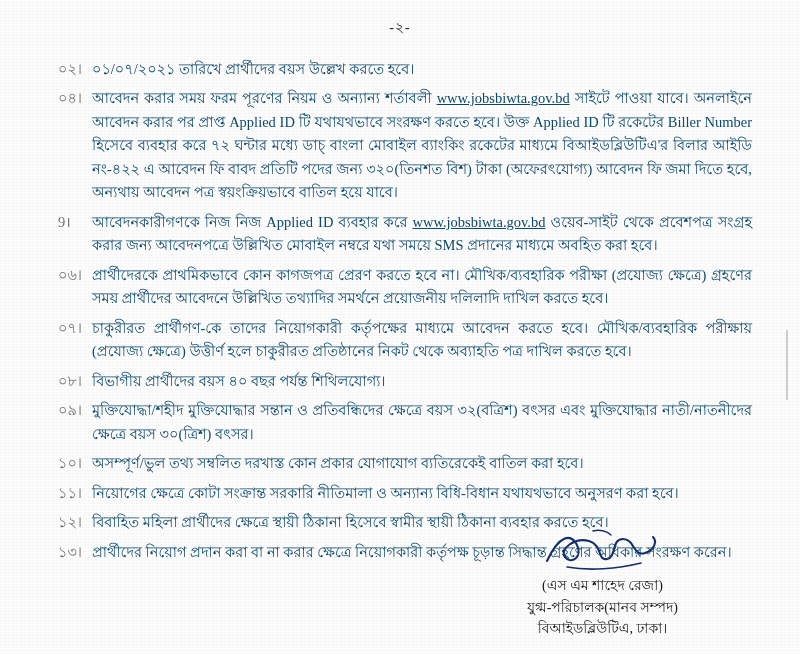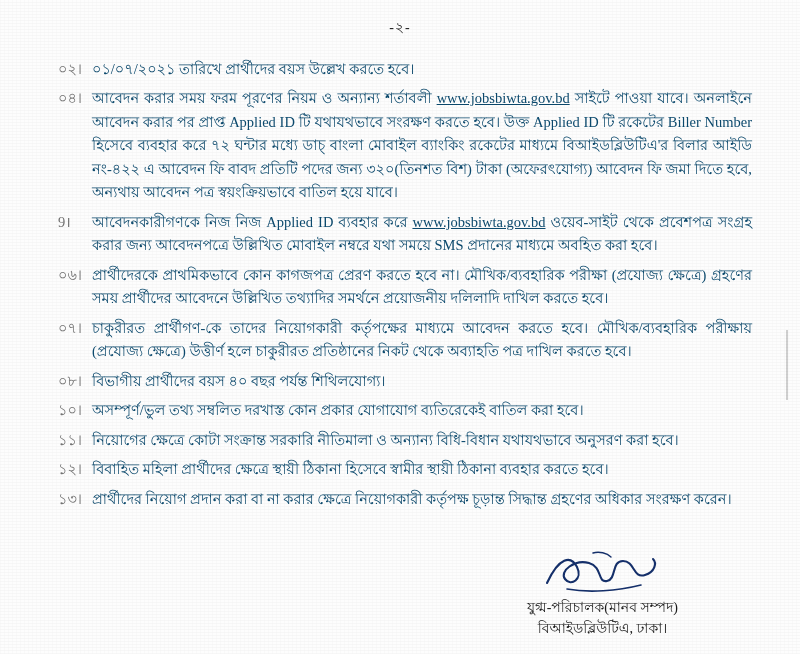--- a/index.html
+++ b/index.html
@@ -127,20 +127,24 @@
       </li>
       <li class="item">
         <div class="item-num">০৭।</div>
         <div class="item-text">চাকুরীরত প্রার্থীগণ-কে তাদের নিয়োগকারী কর্তৃপক্ষের মাধ্যমে আবেদন করতে হবে। মৌখিক/ব্যবহারিক পরীক্ষায় (প্রযোজ্য ক্ষেত্রে) উত্তীর্ণ হলে চাকুরীরত প্রতিষ্ঠানের নিকট থেকে অব্যাহতি পত্র দাখিল করতে হবে।</div>
       </li>
       <li class="item">
         <div class="item-num">০৮।</div>
         <div class="item-text">বিভাগীয় প্রার্থীদের বয়স ৪০ বছর পর্যন্ত শিথিলযোগ্য।</div>
       </li>
       <li class="item">
+        <div class="item-num">০৯।</div>
+        <div class="item-text">মুক্তিযোদ্ধা/শহীদ মুক্তিযোদ্ধার সন্তান ও প্রতিবন্ধিদের ক্ষেত্রে বয়স ৩২(বত্রিশ) বৎসর এবং মুক্তিযোদ্ধার নাতী/নাতনীদের ক্ষেত্রে বয়স ৩০(ত্রিশ) বৎসর।</div>
+      </li>
+      <li class="item">
         <div class="item-num">১০।</div>
         <div class="item-text">অসম্পূর্ণ/ভুল তথ্য সম্বলিত দরখাস্ত কোন প্রকার যোগাযোগ ব্যতিরেকেই বাতিল করা হবে।</div>
       </li>
       <li class="item">
         <div class="item-num">১১।</div>
         <div class="item-text">নিয়োগের ক্ষেত্রে কোটা সংক্রান্ত সরকারি নীতিমালা ও অন্যান্য বিধি-বিধান যথাযথভাবে অনুসরণ করা হবে।</div>
       </li>
       <li class="item">
         <div class="item-num">১২।</div>
         <div class="item-text">বিবাহিত মহিলা প্রার্থীদের ক্ষেত্রে স্থায়ী ঠিকানা হিসেবে স্বামীর স্থায়ী ঠিকানা ব্যবহার করতে হবে।</div>
@@ -152,19 +156,20 @@
     </ul>
 
   <div class="sig-block">
     <div class="sig-scribble">
       <svg width="130" height="46" viewBox="0 0 130 46" aria-hidden="true">
         <path d="M10 34 C22 8, 34 6, 40 18 C46 30, 34 38, 28 30 C22 22, 38 10, 52 14 C66 18, 60 34, 70 32 C80 30, 74 12, 86 12 C98 12, 96 30, 108 26 C118 23, 120 14, 116 10" fill="none" stroke="#15306b" stroke-width="2.1" stroke-linecap="round"></path>
         <path d="M30 40 C52 44, 80 42, 104 36" fill="none" stroke="#15306b" stroke-width="1.6" stroke-linecap="round"></path>
         <path d="M56 4 C62 2, 70 4, 74 8" fill="none" stroke="#15306b" stroke-width="1.4" stroke-linecap="round"></path>
       </svg>
     </div>
+    <div class="sig-line">(এস এম শাহেদ রেজা)</div>
     <div class="sig-line">যুগ্ম-পরিচালক(মানব সম্পদ)</div>
     <div class="sig-line">বিআইডব্লিউটিএ, ঢাকা।</div>
   </div>
 
   <div class="edge-mark"></div>
   <div class="grain"></div>
 </div>
 
 </body></html>

